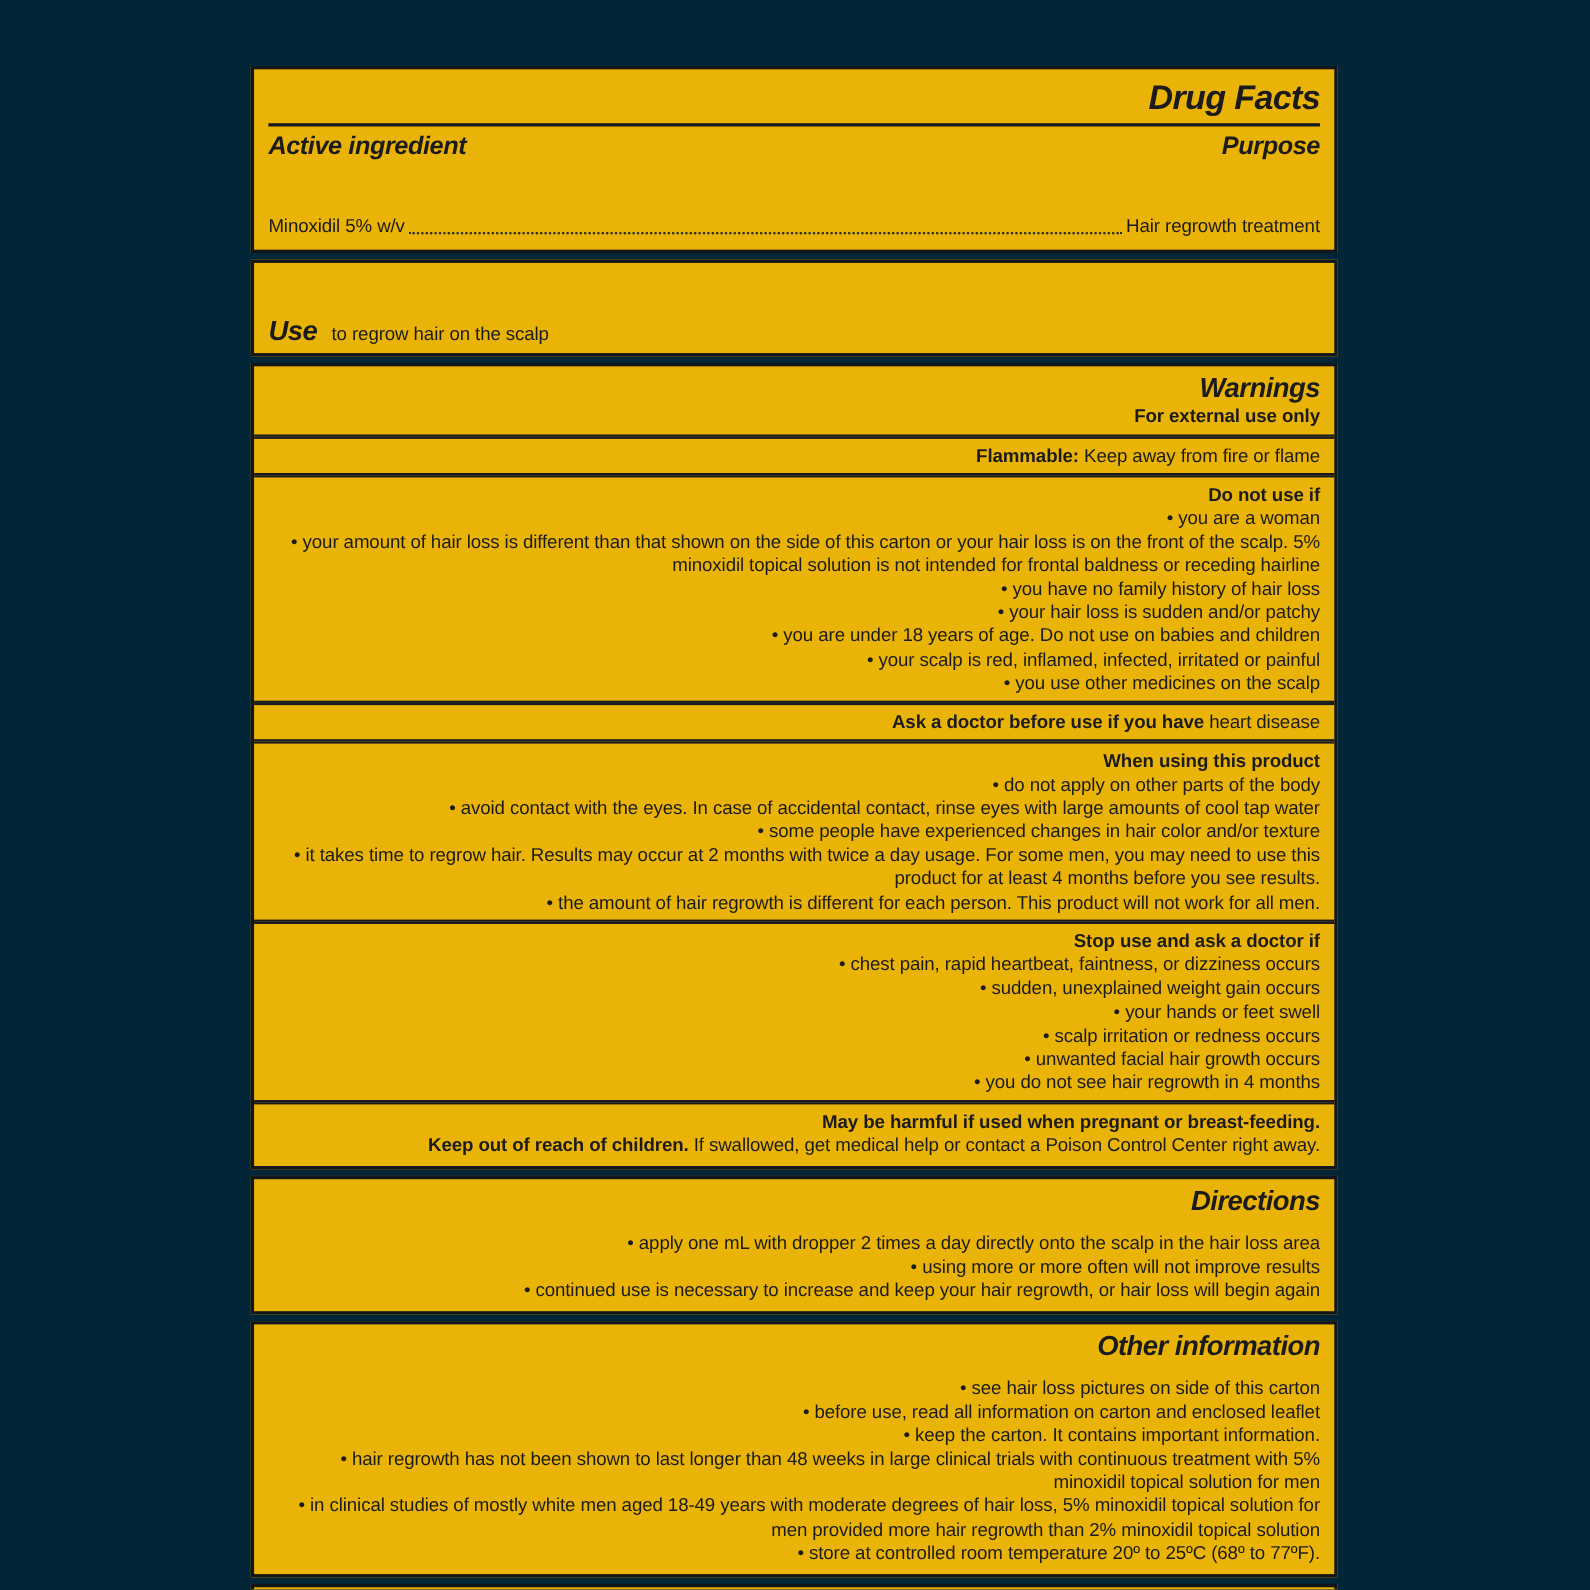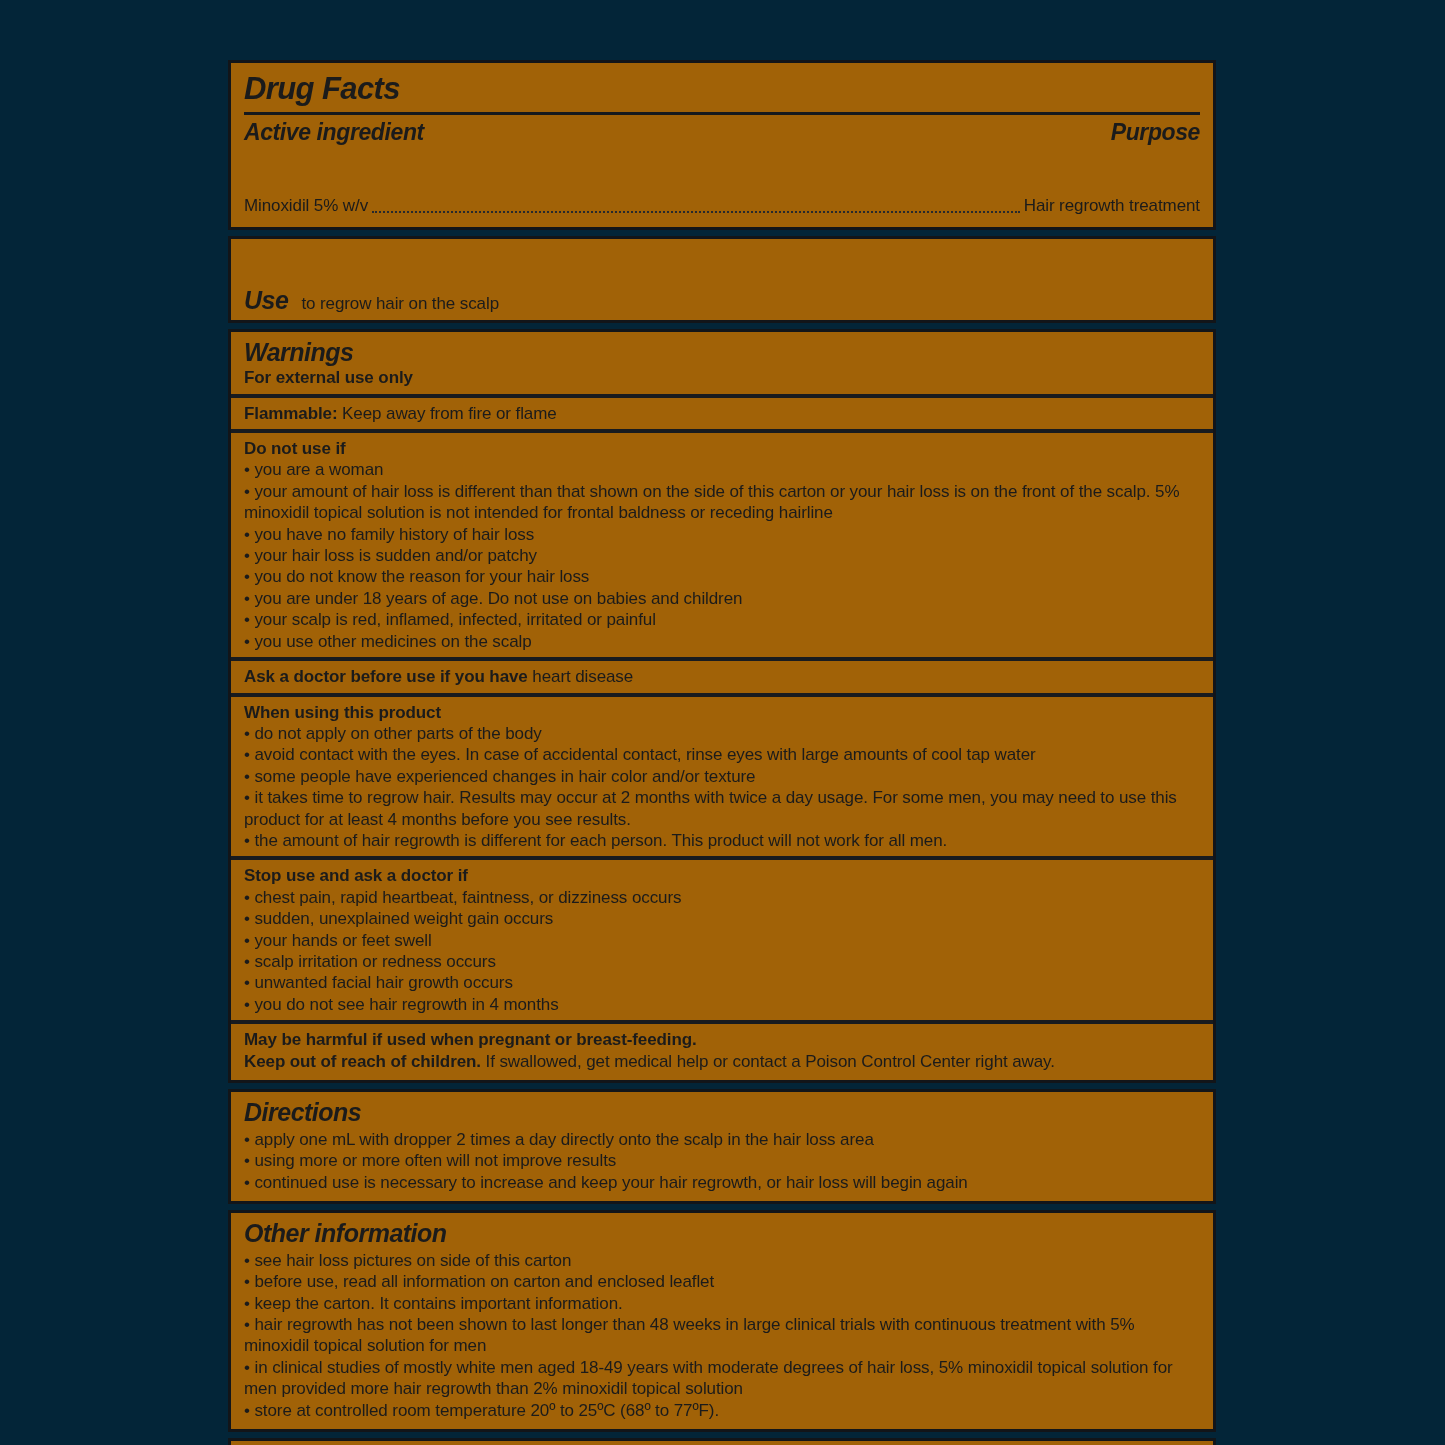--- a/index.html
+++ b/index.html
@@ -13,23 +13,24 @@
   }
   .panel-stack {
     position:absolute;
     left:228px; top:60px;
     width:988px;
     display:flex;
     flex-direction:column;
     gap:6px;
   }
   .box {
-    background:#a16207;
+    background:#eab308;
     border:3px solid #121519;
     padding:6px 13px 8px 13px;
+    text-align:right;
   }
   
   .title {
     font-size:31px;
     font-weight:bold;
     font-style:italic;
     letter-spacing:-0.6px;
     line-height:1.15;
     padding-top:2px;
   }
@@ -94,21 +95,21 @@
   .inline-head-row .section-head { margin-right:13px; }
   .inline-head-row .after-head {
     font-size:17px;
     letter-spacing:-0.1px;
     margin-top:48px;
   }
   .use-box { padding-top:7px; padding-bottom:6px; }
   .inactive-box { padding-top:19px; padding-bottom:6px; }
   .questions-box { padding-bottom:20px; }
   .questions-box .phone-line { margin-top:6px; }
-  .mt2 { margin-top:2px; }
+  .mt2 { margin-top:13px; }
 </style>
 </head>
 <body>
 
 <div class="panel-stack">
 
   <div class="box">
     <div class="title">Drug Facts</div>
     <div class="rule-thick"></div>
     <div class="cols-head">
@@ -141,21 +142,20 @@
     </div>
 
     <div class="rule"></div>
 
     <div class="body-line subhead">Do not use if</div>
     <div>
         <div class="bullet">• you are a woman</div>
         <div class="bullet">• your amount of hair loss is different than that shown on the side of this carton or your hair loss is on the front of the scalp. 5% minoxidil topical solution is not intended for frontal baldness or receding hairline</div>
         <div class="bullet">• you have no family history of hair loss</div>
         <div class="bullet">• your hair loss is sudden and/or patchy</div>
-        <div class="bullet">• you do not know the reason for your hair loss</div>
         <div class="bullet">• you are under 18 years of age. Do not use on babies and children</div>
         <div class="bullet">• your scalp is red, inflamed, infected, irritated or painful</div>
         <div class="bullet">• you use other medicines on the scalp</div>
       </div>
 
     <div class="rule"></div>
 
     <div class="body-line">
       <span class="lead-bold">Ask a doctor before use if you have</span>
       <span>heart disease</span>

